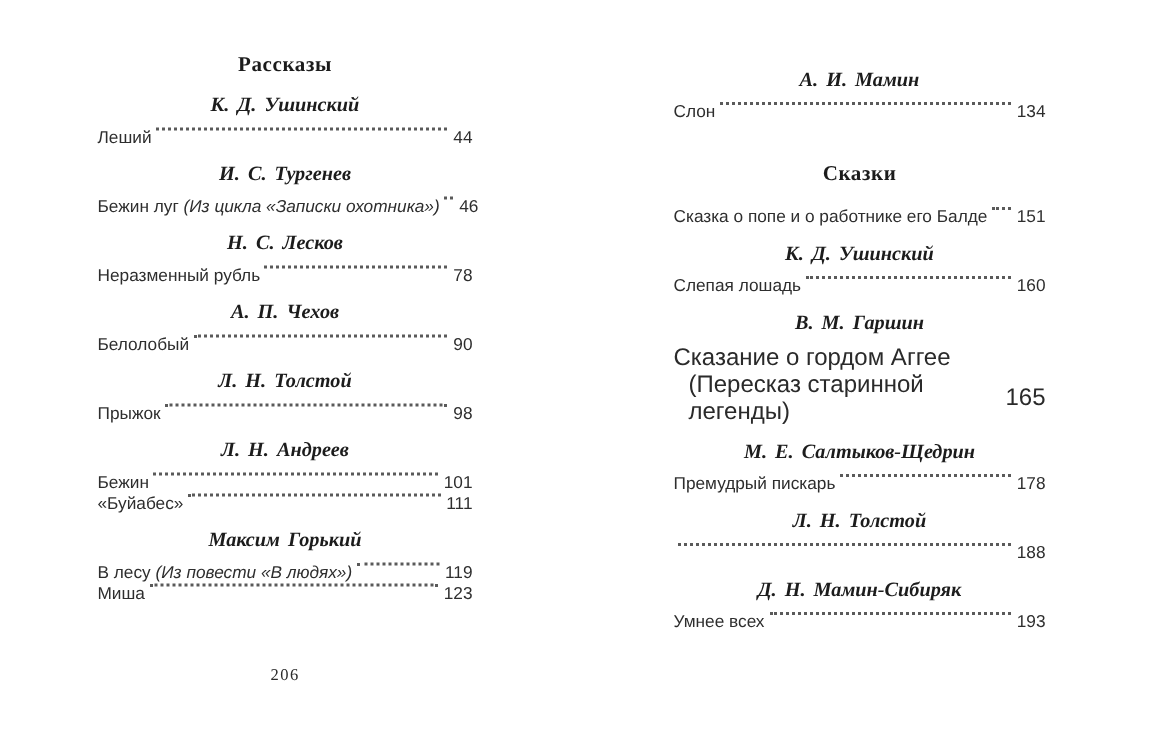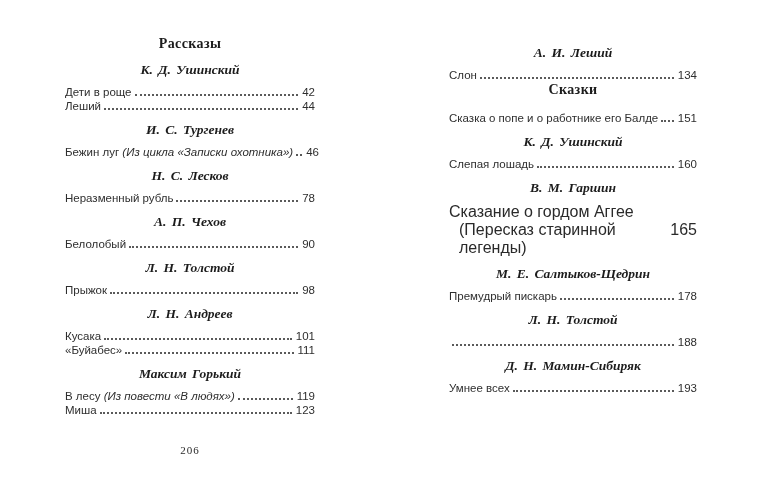--- a/index.html
+++ b/index.html
@@ -26,49 +26,50 @@
   .section {
     font-family: "Liberation Serif", serif;
     font-weight: bold;
     font-size: 14px;
     letter-spacing: 0.4px;
     text-align: center;
     color: #1c1c1c;
     margin: 0 0 10px 0;
   }
   .section.mid {
+    margin-top: 27px;
     margin-bottom: 13px;
   }
   .author {
     font-family: "Liberation Serif", serif;
     font-style: italic;
     font-weight: bold;
     font-size: 13.5px;
     text-align: center;
     color: #1c1c1c;
     margin: 9px 0 7px 0;
     word-spacing: 2px;
   }
   .entry {
     display: flex;
-    align-items: flex-end;
+    align-items: flex-start;
     font-size: 11.5px;
     line-height: 14px;
     color: #2e2e2e;
   }
   .entry .t   { white-space: nowrap; }
   .entry .note { white-space: nowrap; font-style: italic; }
   .entry .dots {
     flex: 1;
     min-width: 6px;
     border-bottom: 2px dotted #5a5a5a;
     margin: 0 4px 3px 3px;
   }
   .entry .pg { white-space: nowrap; }
-  .twoline .row2 { display: flex; align-items: flex-start; }
+  .twoline .row2 { display: flex; align-items: center; }
   .twoline .row2 .note { padding-left: 10px; }
   .pagenum {
     position: absolute;
     top: 408px;
     left: 0;
     right: 0;
     text-align: center;
     font-family: "Liberation Serif", serif;
     font-weight: normal;
     font-size: 11px;
@@ -78,25 +79,20 @@
 </style>
 </head>
 <body>
 
 <div class="spread">
 
   <div class="col left">
     <div class="section">Рассказы</div>
     <div id="left-groups">
         <div class="author">К. Д. Ушинский</div>
-        <div class="entry">
-          <span class="t">Дети в роще</span>
-          <span class="dots"></span>
-          <span class="pg">42</span>
-        </div>
         <div class="entry">
           <span class="t">Леший</span>
           <span class="dots"></span>
           <span class="pg">44</span>
         </div>
         <div class="author">И. С. Тургенев</div>
         <div class="entry">
           <span class="t">Бежин луг</span>
           <span class="note">&nbsp;(Из цикла «Записки охотника»)</span>
           <span class="dots"></span>
@@ -115,21 +111,21 @@
           <span class="pg">90</span>
         </div>
         <div class="author">Л. Н. Толстой</div>
         <div class="entry">
           <span class="t">Прыжок</span>
           <span class="dots"></span>
           <span class="pg">98</span>
         </div>
         <div class="author">Л. Н. Андреев</div>
         <div class="entry">
-          <span class="t">Кусака</span>
+          <span class="t">Бежин</span>
           <span class="dots"></span>
           <span class="pg">101</span>
         </div>
         <div class="entry">
           <span class="t">«Буйабес»</span>
           <span class="dots"></span>
           <span class="pg">111</span>
         </div>
         <div class="author">Максим Горький</div>
         <div class="entry">
@@ -142,21 +138,21 @@
           <span class="t">Миша</span>
           <span class="dots"></span>
           <span class="pg">123</span>
         </div>
       </div>
     <div class="pagenum">206</div>
   </div>
 
   <div class="col right">
     <div id="right-pre-groups">
-        <div class="author">А. И. Леший</div>
+        <div class="author">А. И. Мамин</div>
         <div class="entry">
           <span class="t">Слон</span>
           <span class="dots"></span>
           <span class="pg">134</span>
         </div>
       </div>
     <div class="section mid">Сказки</div>
     <div id="right-groups">
         <div class="entry">
           <span class="t">Сказка о попе и о работнике его Балде</span>

